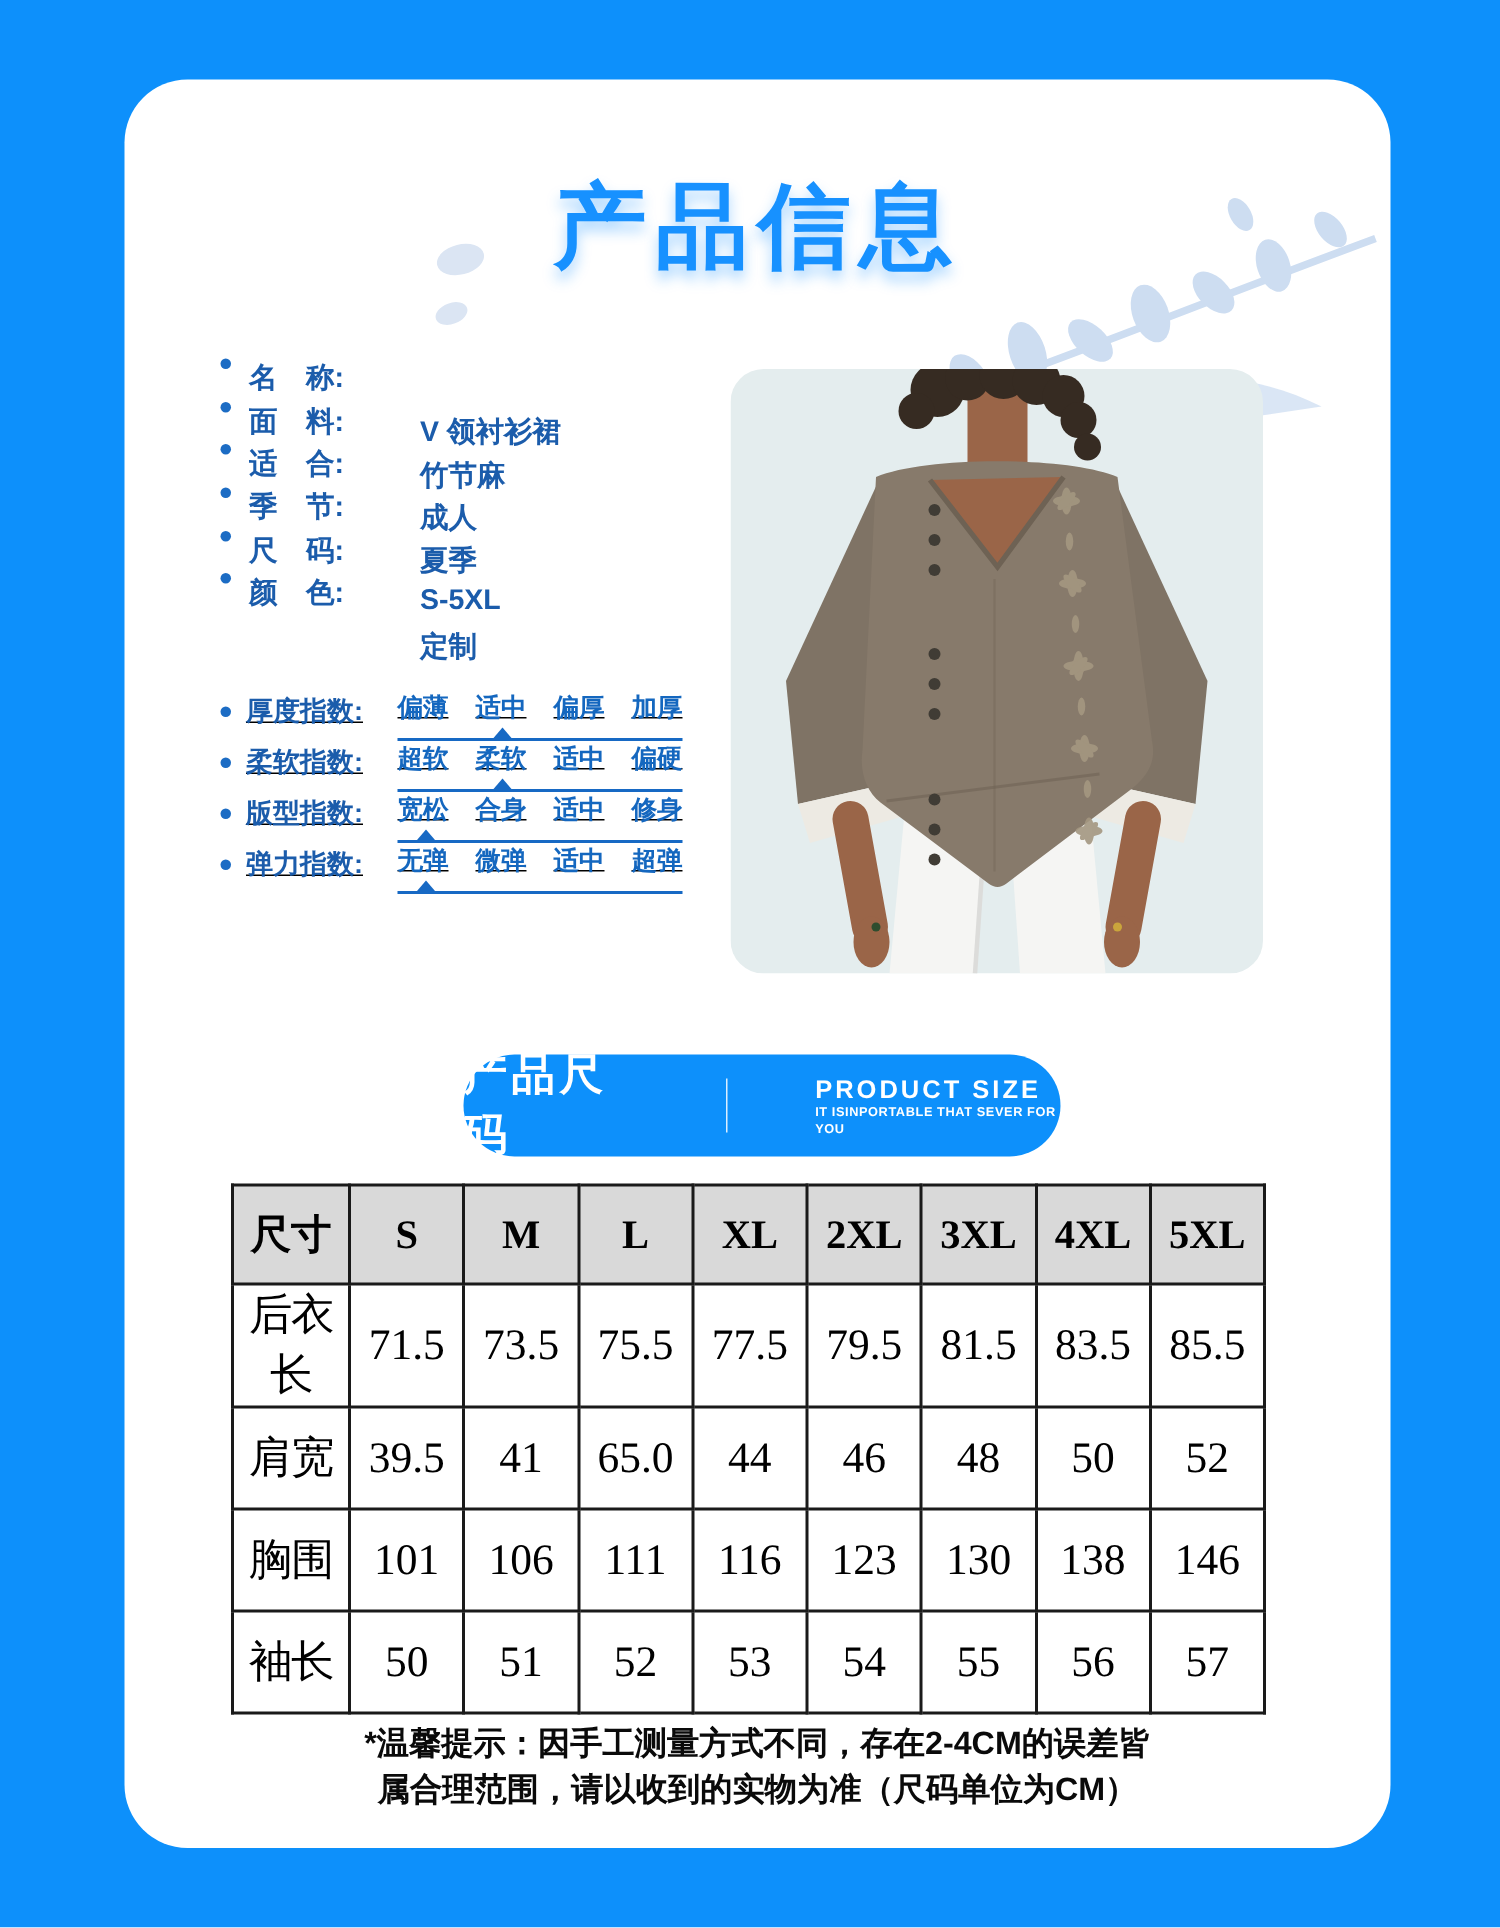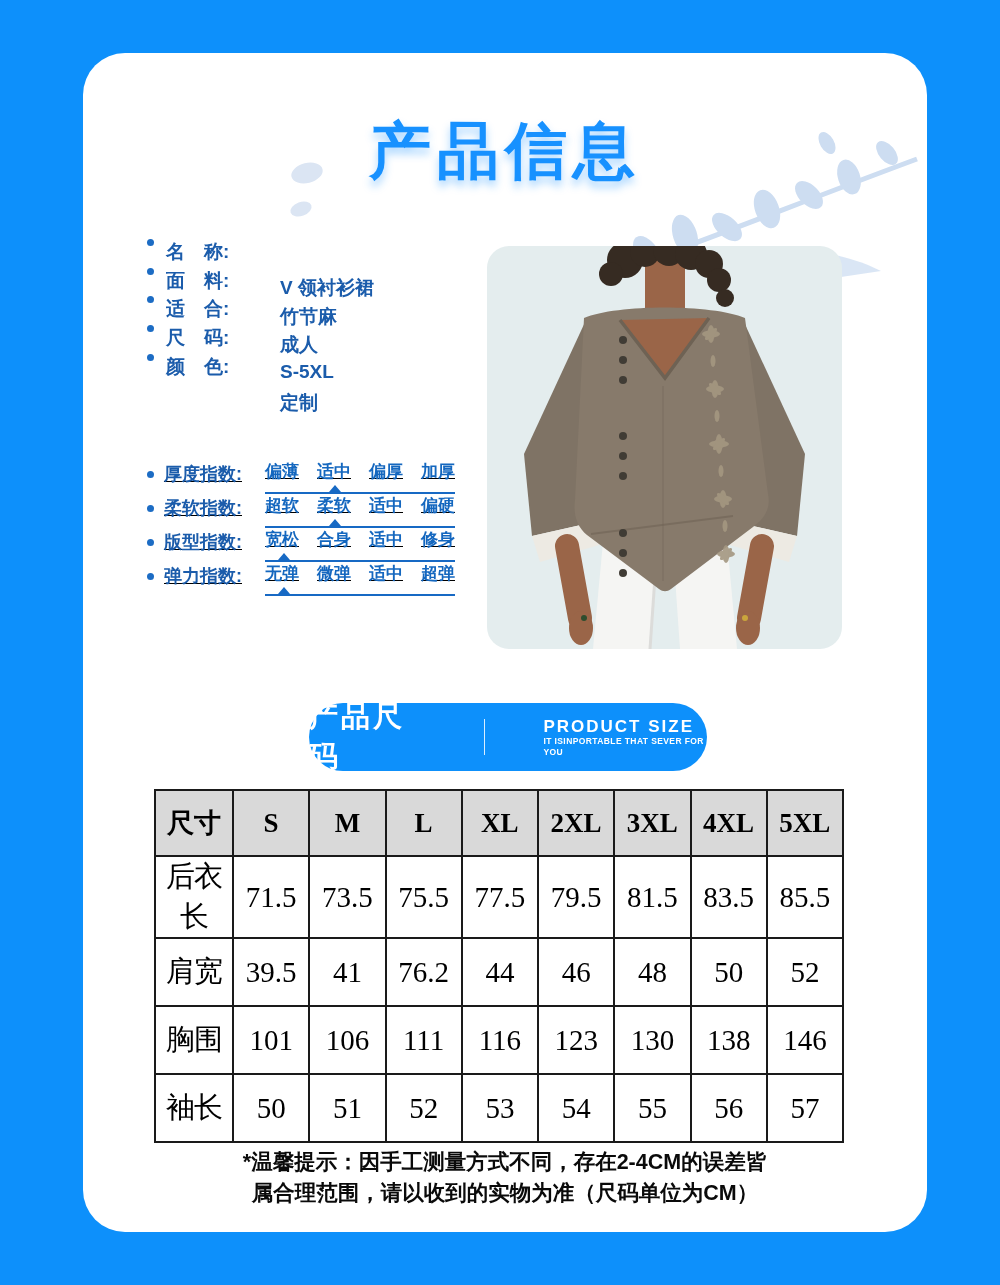--- a/index.html
+++ b/index.html
@@ -106,20 +106,25 @@
         <span class="attr-label">面　料:</span>
         <span class="attr-value">竹节麻</span>
       </div>
       <div class="attr-row">
         <span class="dot"></span>
         <span class="attr-label">适　合:</span>
         <span class="attr-value">成人</span>
       </div>
       <div class="attr-row">
         <span class="dot"></span>
+        <span class="attr-label">季　节:</span>
+        <span class="attr-value">夏季</span>
+      </div>
+      <div class="attr-row">
+        <span class="dot"></span>
         <span class="attr-label">尺　码:</span>
         <span class="attr-value">S-5XL</span>
       </div>
       <div class="attr-row">
         <span class="dot"></span>
         <span class="attr-label">颜　色:</span>
         <span class="attr-value">定制</span>
       </div>
     </div>
 
@@ -309,21 +314,21 @@
             <td>77.5</td>
             <td>79.5</td>
             <td>81.5</td>
             <td>83.5</td>
             <td>85.5</td>
           </tr>
           <tr>
             <td class="rowlabel">肩宽</td>
             <td>39.5</td>
             <td>41</td>
-            <td>76.2</td>
+            <td>65.0</td>
             <td>44</td>
             <td>46</td>
             <td>48</td>
             <td>50</td>
             <td>52</td>
           </tr>
           <tr>
             <td class="rowlabel">胸围</td>
             <td>101</td>
             <td>106</td>

